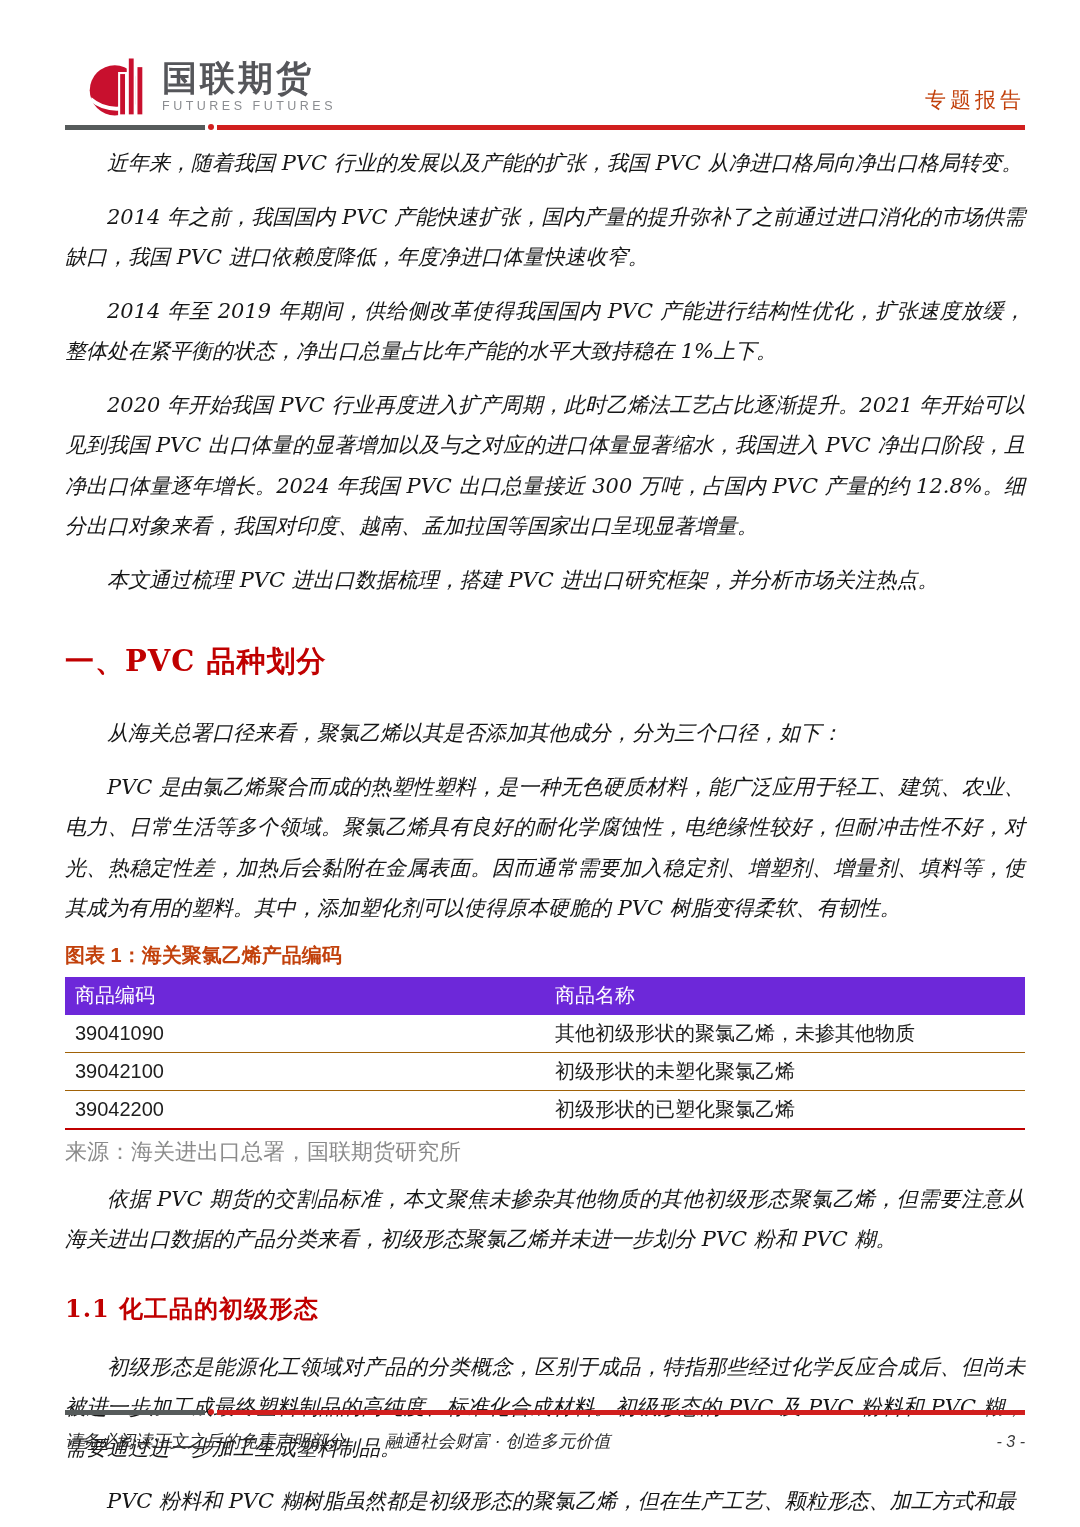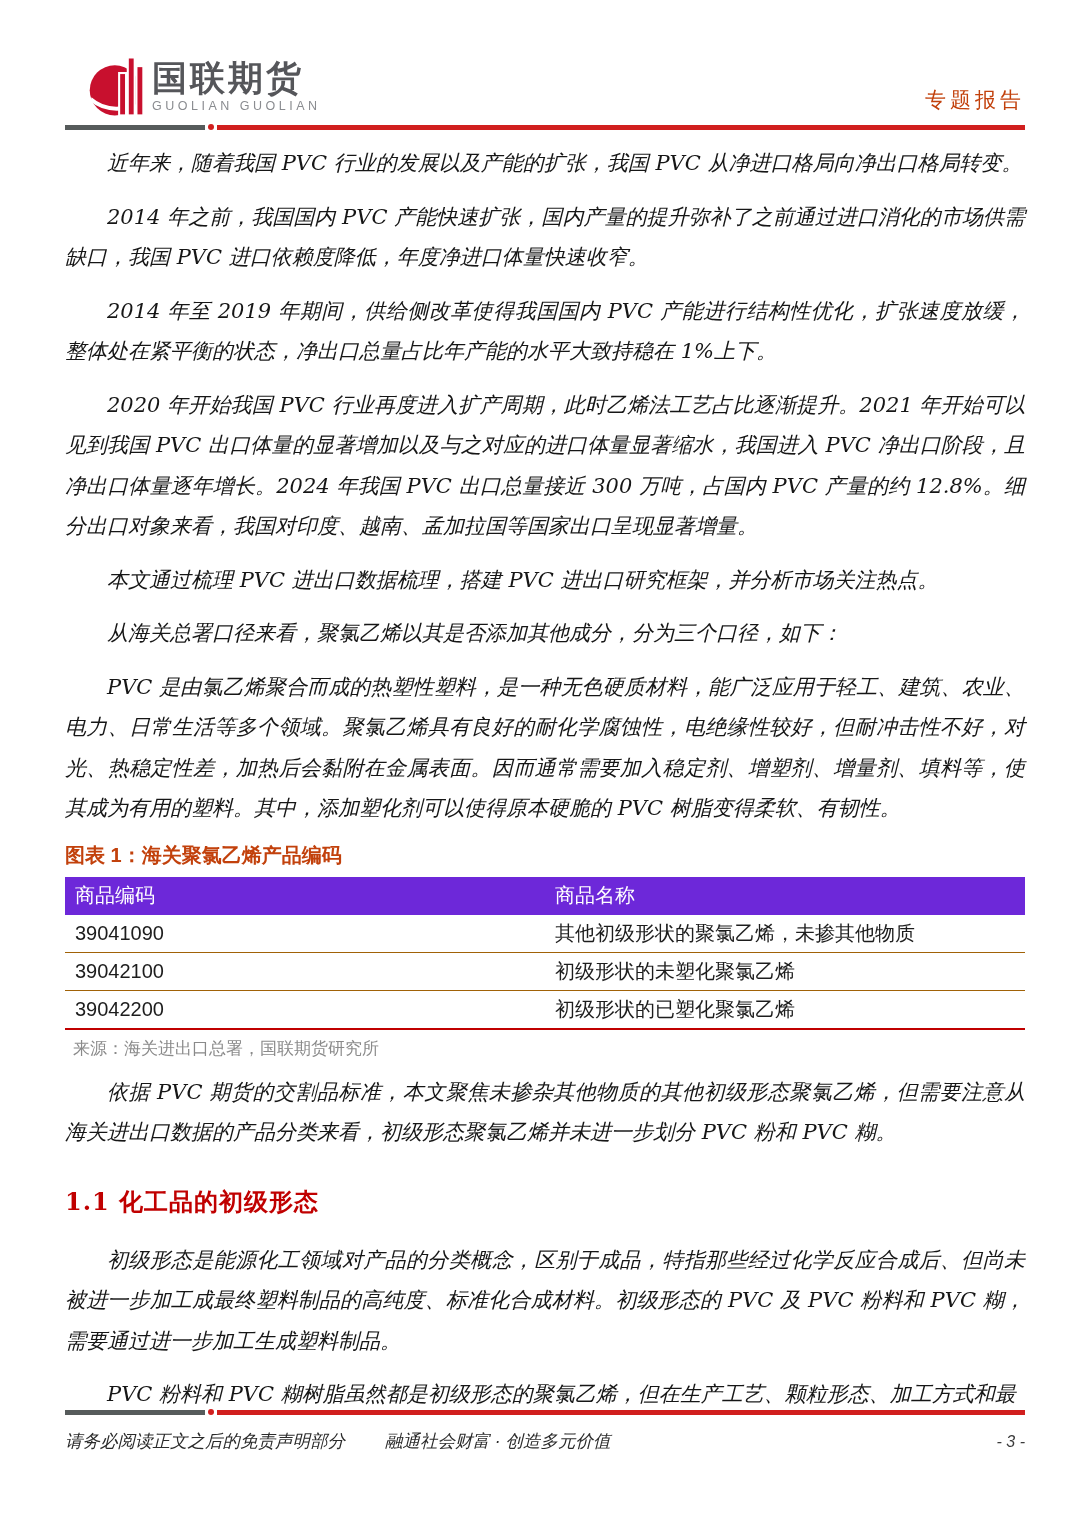--- a/index.html
+++ b/index.html
@@ -11,21 +11,21 @@
     font-family:"DejaVu Serif","Liberation Serif",serif;
     color:#161616;
     overflow:hidden;
     box-sizing:border-box;
   }
   
   .header{
     display:flex;justify-content:space-between;align-items:flex-end;
     padding:54px 55px 0 88px;
   }
-  .logo{display:flex;align-items:center;}
+  .logo{display:flex;align-items:center;gap:10px;}
   .logo-icon{width:64px;height:64px;flex:0 0 auto;}
   .logo-text{display:flex;flex-direction:column;line-height:1;}
   .logo-cn{
     font-family:"Liberation Sans","DejaVu Sans",sans-serif;
     font-weight:bold;font-size:35px;color:#55565a;letter-spacing:3px;
   }
   .logo-en{
     font-family:"Liberation Sans","DejaVu Sans",sans-serif;
     font-size:12.5px;color:#8a8c90;letter-spacing:3.5px;margin-top:5px;
   }
@@ -74,21 +74,21 @@
     text-align:left;padding:4px 10px;height:30px;
   }
   table.data th.col-code{width:50%;}
   table.data td{
     padding:4px 10px;height:29px;color:#1d1d1d;
     border-bottom:1px solid #a16207;background:#ffffff;
   }
   table.data tr.last td{border-bottom:2px solid #c00000;}
   .source-note{
     font-family:"Liberation Sans","DejaVu Sans",sans-serif;
-    font-size:17px;color:#8a8a8a;margin:7px 0 12px 8px;text-indent:0;
+    font-size:22px;color:#8a8a8a;margin:7px 0 12px 0;text-indent:0;
   }
   
   .footer{position:absolute;left:65px;right:55px;bottom:74px;}
   .footer-row{
     display:flex;justify-content:space-between;align-items:baseline;
     margin-top:14px;
     font-family:"Liberation Sans","DejaVu Sans",sans-serif;
     font-size:17.5px;color:#2b2b2b;font-style:italic;
   }
   .footer-left{flex:1;text-align:left;}
@@ -106,40 +106,41 @@
         <circle cx="31" cy="42" r="29" fill="#c8102e"></circle>
         <path d="M4 50 Q20 64 42 60 L42 65 Q18 68 3 55 Z" fill="#ffffff"></path>
         <g>
           <rect x="36" y="22" width="8" height="49" fill="#c8102e" stroke="#ffffff" stroke-width="2.4"></rect>
           <rect x="46" y="4" width="8" height="67" fill="#c8102e" stroke="#ffffff" stroke-width="2.4"></rect>
           <rect x="56" y="14" width="8" height="57" fill="#c8102e" stroke="#ffffff" stroke-width="2.4"></rect>
         </g>
       </svg>
       <div class="logo-text">
         <span class="logo-cn">国联期货</span>
-        <span class="logo-en">GUOLIAN GUOLIAN</span>
+        <span class="logo-en">FUTURES FUTURES</span>
       </div>
     </div>
     <div class="report-type">专题报告</div>
   </div>
 
   <div class="rule rule-header">
     <div class="rule-gray"></div>
     <div class="rule-dot"></div>
     <div class="rule-red"></div>
   </div>
 
   <div class="content">
 
     <p class="body">近年来，随着我国 PVC 行业的发展以及产能的扩张，我国 PVC 从净进口格局向净出口格局转变。</p>
     <p class="body">2014 年之前，我国国内 PVC 产能快速扩张，国内产量的提升弥补了之前通过进口消化的市场供需缺口，我国 PVC 进口依赖度降低，年度净进口体量快速收窄。</p>
     <p class="body">2014 年至 2019 年期间，供给侧改革使得我国国内 PVC 产能进行结构性优化，扩张速度放缓，整体处在紧平衡的状态，净出口总量占比年产能的水平大致持稳在 1%上下。</p>
     <p class="body">2020 年开始我国 PVC 行业再度进入扩产周期，此时乙烯法工艺占比逐渐提升。2021 年开始可以见到我国 PVC 出口体量的显著增加以及与之对应的进口体量显著缩水，我国进入 PVC 净出口阶段，且净出口体量逐年增长。2024 年我国 PVC 出口总量接近 300 万吨，占国内 PVC 产量的约 12.8%。细分出口对象来看，我国对印度、越南、孟加拉国等国家出口呈现显著增量。</p>
     <p class="body">本文通过梳理 PVC 进出口数据梳理，搭建 PVC 进出口研究框架，并分析市场关注热点。</p>
 
+    <h1 class="sec-title">一、PVC 品种划分</h1>
 
     <p class="body">从海关总署口径来看，聚氯乙烯以其是否添加其他成分，分为三个口径，如下：</p>
     <p class="body">PVC 是由氯乙烯聚合而成的热塑性塑料，是一种无色硬质材料，能广泛应用于轻工、建筑、农业、电力、日常生活等多个领域。聚氯乙烯具有良好的耐化学腐蚀性，电绝缘性较好，但耐冲击性不好，对光、热稳定性差，加热后会黏附在金属表面。因而通常需要加入稳定剂、增塑剂、增量剂、填料等，使其成为有用的塑料。其中，添加塑化剂可以使得原本硬脆的 PVC 树脂变得柔软、有韧性。</p>
 
     <div class="fig-caption">图表 1：海关聚氯乙烯产品编码</div>
 
     <table class="data">
       <thead>
         <tr>
           <th class="col-code">商品编码</th>

